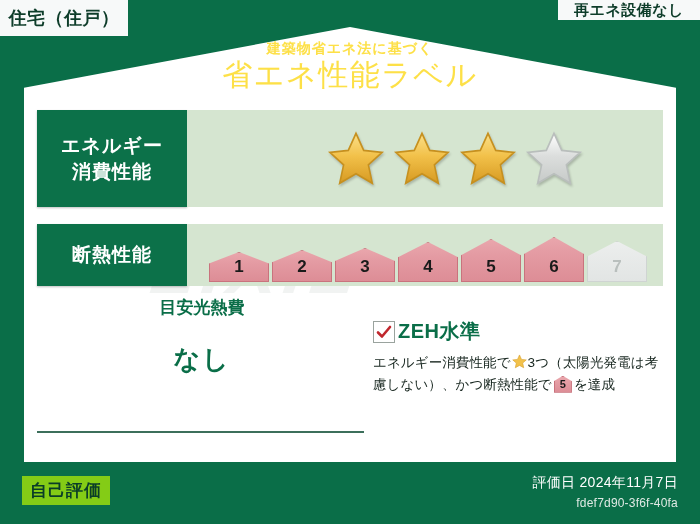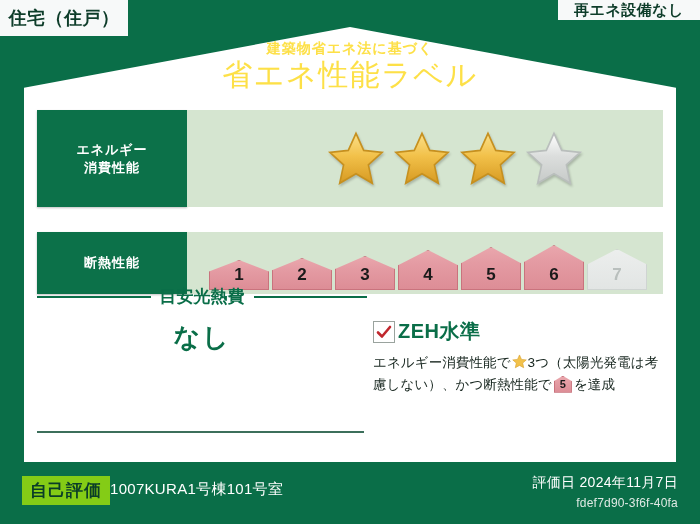--- a/index.html
+++ b/index.html
@@ -50,25 +50,25 @@
     position:absolute;left:150px;top:225px;width:330px;height:110px;
     font-size:74px;font-weight:bold;color:rgba(120,140,130,.10);
     letter-spacing:6px;font-style:italic;
     transform:skewX(-8deg);
     pointer-events:none;user-select:none;
   }
 
   
   .perf-row{position:absolute;display:flex;align-items:stretch;}
   #row-energy{left:37px;top:110px;width:626px;height:97px;}
-  #row-insul {left:37px;top:232px;width:626px;height:62px;}
+  #row-insul {left:37px;top:224px;width:626px;height:62px;}
 
   .perf-name{
     background:#0c7149;color:#ffffff;
-    font-weight:bold;font-size:13px;line-height:1.35;
+    font-weight:bold;font-size:19px;line-height:1.35;
     display:flex;align-items:center;justify-content:center;
     text-align:center;letter-spacing:1px;
     flex:0 0 150px;
     box-shadow:0 1px 2px rgba(0,0,0,.25);
   }
   .perf-value{
     background:#d5e5d0;flex:1 1 auto;
     display:flex;align-items:center;
   }
 
@@ -95,21 +95,21 @@
     font-weight:bold;font-size:17px;line-height:1;
     padding-bottom:6px;
   }
   .grade.on  .num{color:#1a1a1a;}
   .grade.off .num{color:#b9bfbd;}
 
   
   #cost-block{position:absolute;left:37px;top:285px;width:330px;}
   #cost-head{
     display:flex;align-items:center;gap:9px;
-    color:#0a6e48;font-weight:bold;font-size:17px;white-space:nowrap;
+    color:#0a6e48;font-weight:bold;font-size:17px;white-space:nowrap;flex-direction:column;
   }
   #cost-head .rule{flex:1 1 auto;height:2px;background:#0a6e48;}
   #cost-value{
     text-align:center;color:#0a6e48;font-weight:bold;
     font-size:26px;margin-top:12px;letter-spacing:2px;
   }
   #cost-rule-bottom{
     position:absolute;left:37px;top:431px;width:327px;height:2px;background:#3c6f5b;
   }
 
@@ -297,18 +297,17 @@
     </div>
     <div id="zeh-desc">
       <span>エネルギー消費性能で</span><span class="inline-star"><svg viewBox="0 0 24 24">
             <polygon points="12,1.5 15.2,8.6 22.8,9.4 17.1,14.5 18.7,22 12,18.2 5.3,22 6.9,14.5 1.2,9.4 8.8,8.6" fill="#f2c14a" stroke="#d8a22f" stroke-width="1"></polygon>
           </svg></span><span>3つ（太陽光発電</span><span>は考慮しない）、かつ断熱性能で</span><span class="inline-grade">5</span><span>を達成</span>
     </div>
   </div>
 
   <div id="footer">
     <div id="self-eval">自己評価</div>
-    <div id="unit-name">1007KURA1号棟101号室</div>
     <div id="eval-date">評価日 2024年11月7日</div>
     <div id="eval-id">fdef7d90-3f6f-40fa</div>
   </div>
 
 </div>
 
 </body></html>

